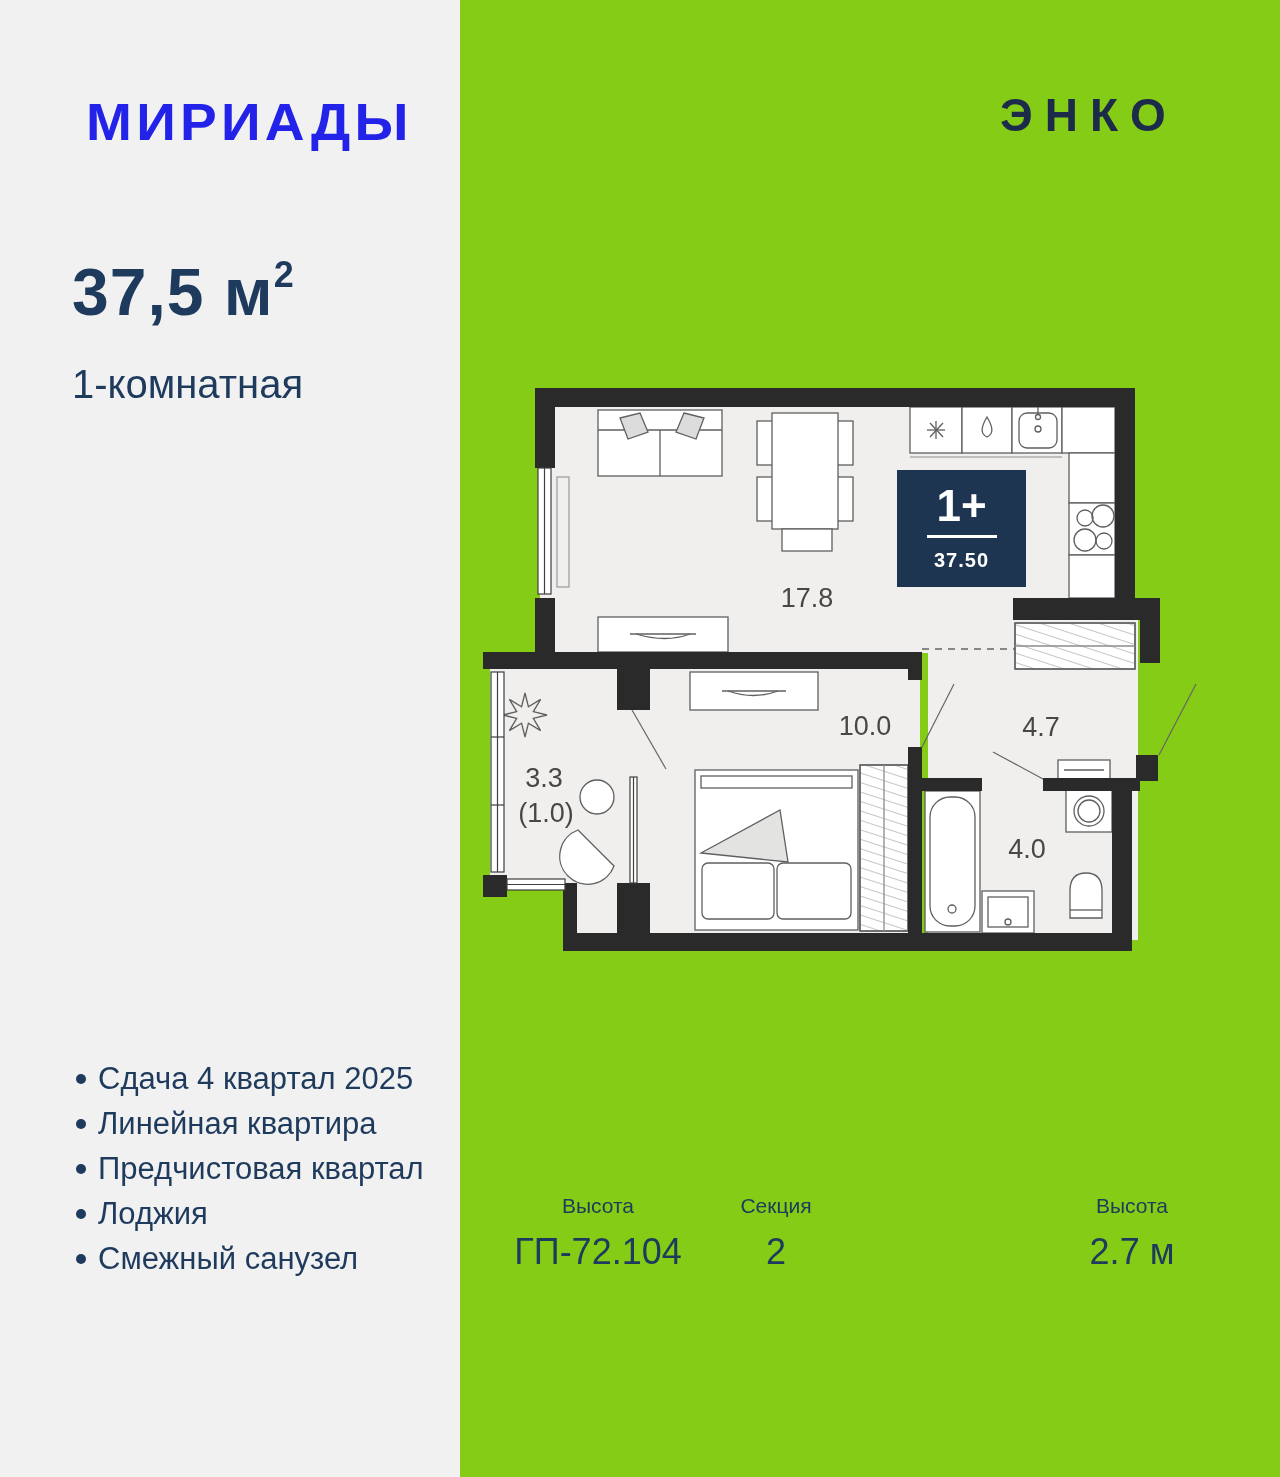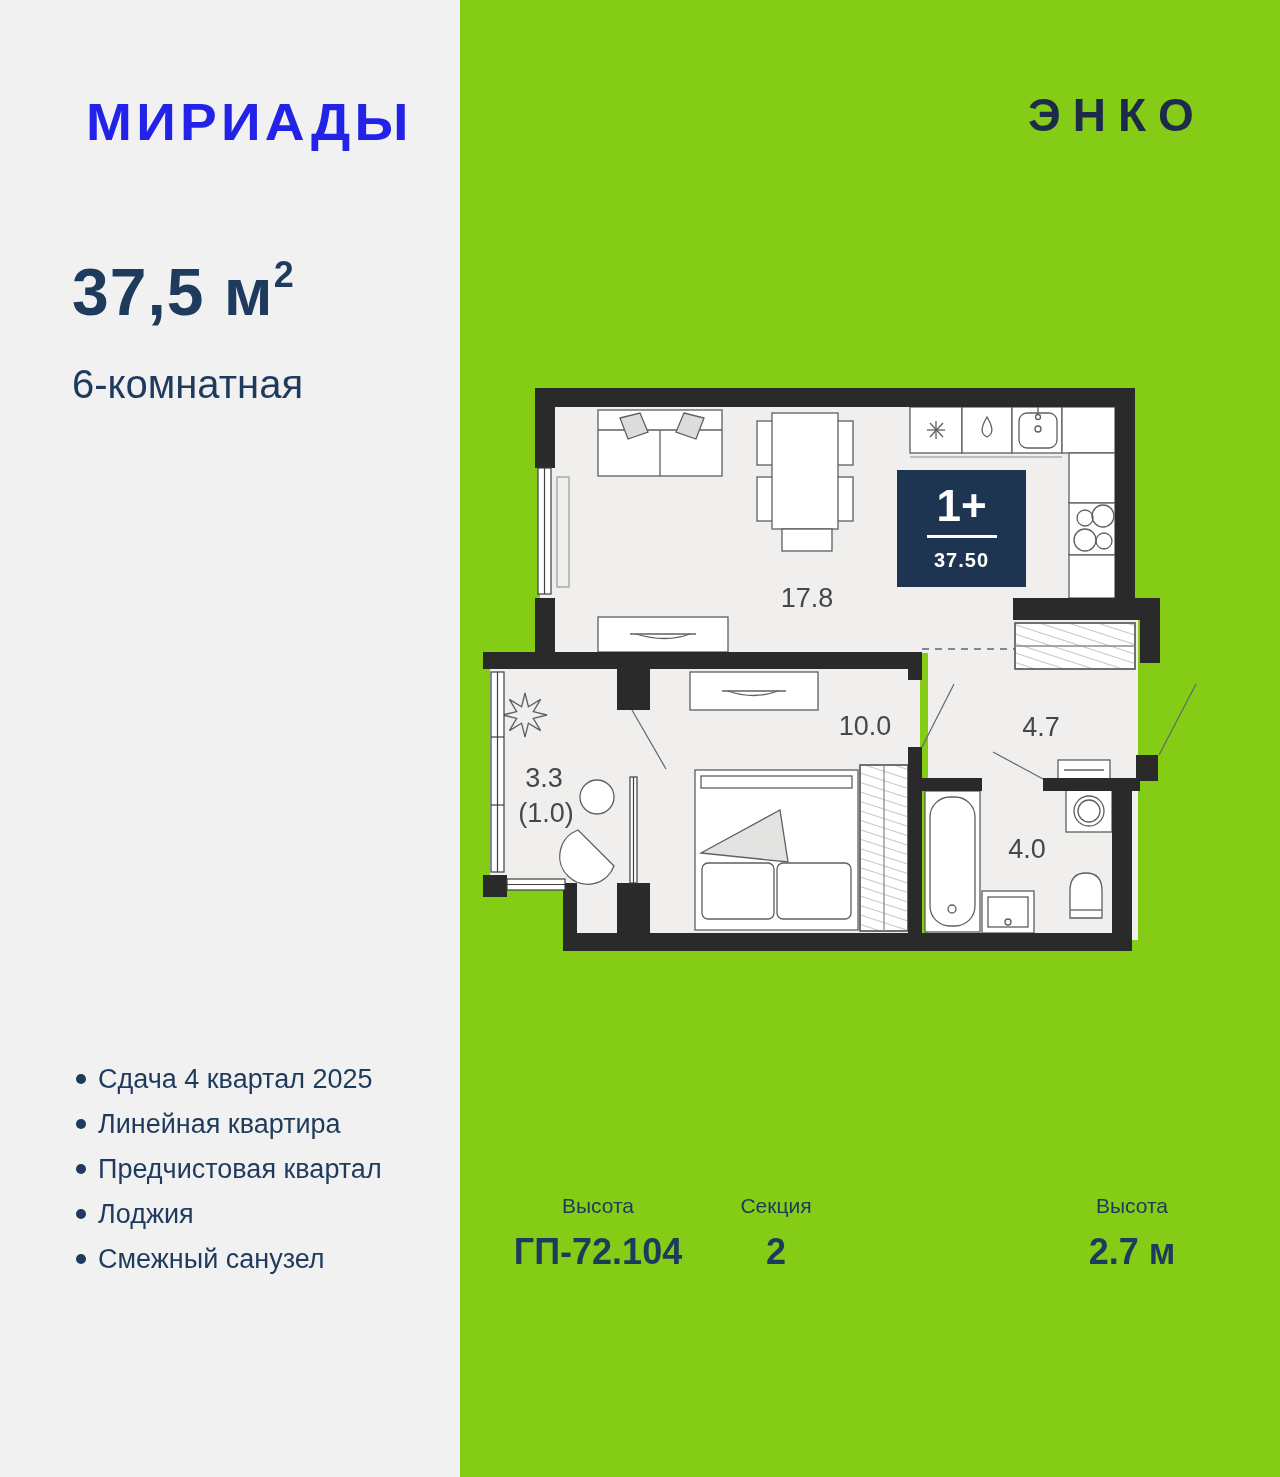--- a/index.html
+++ b/index.html
@@ -8,66 +8,66 @@
     font-family:"Liberation Sans",sans-serif;overflow:hidden;padding-left:32px;
   }
   .sidebar{position:absolute;left:0;top:0;width:460px;height:1477px;background:#f1f1f2;}
   .logo-left{
     position:absolute;left:86px;top:92px;font-size:52px;font-weight:700;
     color:#2222e8;letter-spacing:4px;transform:scaleX(1.06);transform-origin:left top;
     white-space:nowrap;
   }
   .logo-right{
     position:absolute;left:1000px;top:88px;font-size:46px;font-weight:600;
-    color:#1c2b4a;letter-spacing:12px;white-space:nowrap;margin-left:28px;
+    color:#1c2b4a;letter-spacing:12px;white-space:nowrap;
   }
   .area-line{
     position:absolute;left:72px;top:254px;font-size:66px;font-weight:600;
     color:#1e3a5c;white-space:nowrap;letter-spacing:1px;text-align:right;
   }
   .area-line .sup{font-size:36px;vertical-align:28px;font-weight:600;}
   .rooms-line{
     position:absolute;left:72px;top:362px;font-size:40px;font-weight:500;color:#1e3a5c;
   }
   .features{position:absolute;left:76px;top:1066px;list-style:none;margin:0;padding:0;}
   .features li{display:flex;align-items:flex-start;margin-bottom:19px;}
   .features .dot{
     width:10px;height:10px;border-radius:50%;background:#1e3a5c;flex:0 0 auto;
     margin:8px 12px 0 0;
   }
-  .features .ftext{font-size:27px;font-weight:500;color:#1e3a5c;line-height:26px;}
+  .features .ftext{font-size:31px;font-weight:500;color:#1e3a5c;line-height:26px;}
   .plan-wrap{position:absolute;left:480px;top:385px;width:720px;height:600px;}
   .plan-wrap svg{display:block;}
   .badge{
     position:absolute;left:897px;top:470px;width:129px;height:117px;background:#1e3551;
     display:flex;flex-direction:column;align-items:center;justify-content:center;
     color:#ffffff;
   }
   .badge .b-rooms{font-size:44px;font-weight:700;line-height:44px;}
   .badge .b-line{width:70px;height:3px;background:#ffffff;margin:7px 0 8px 0;}
   .badge .b-area{font-size:20px;font-weight:700;line-height:28px;letter-spacing:1px;}
   .detail{position:absolute;top:1194px;transform:translateX(-50%);text-align:center;white-space:nowrap;}
   .detail .d-label{font-size:21px;font-weight:500;color:#1e3a5c;margin-bottom:13px;}
-  .detail .d-value{font-size:36px;font-weight:700;color:#1e3a5c;}
+  .detail .d-value{font-size:36px;font-weight:400;color:#1e3a5c;}
   .d1{left:598px;} .d2{left:776px;} .d3{left:934px;} .d4{left:1132px;}
   svg text{font-family:"Liberation Sans",sans-serif;fill:#474747;font-size:27px;}
 </style>
 </head>
 <body>
 
 <div class="page">
 
   <div class="sidebar"></div>
 
   <div class="logo-left">МИРИАДЫ</div>
   <div class="logo-right">ЭНКО</div>
 
   <div class="area-line"><span>37,5</span>&nbsp;<span>м</span><span class="sup">2</span></div>
 
-  <div class="rooms-line">6-комнатная</div>
+  <div class="rooms-line">1-комнатная</div>
 
   <ul class="features">
     <li>
         <span class="dot"></span>
         <span class="ftext">Сдача 4 квартал 2025</span>
       </li>
     <li>
         <span class="dot"></span>
         <span class="ftext">Линейная квартира</span>
       </li>

